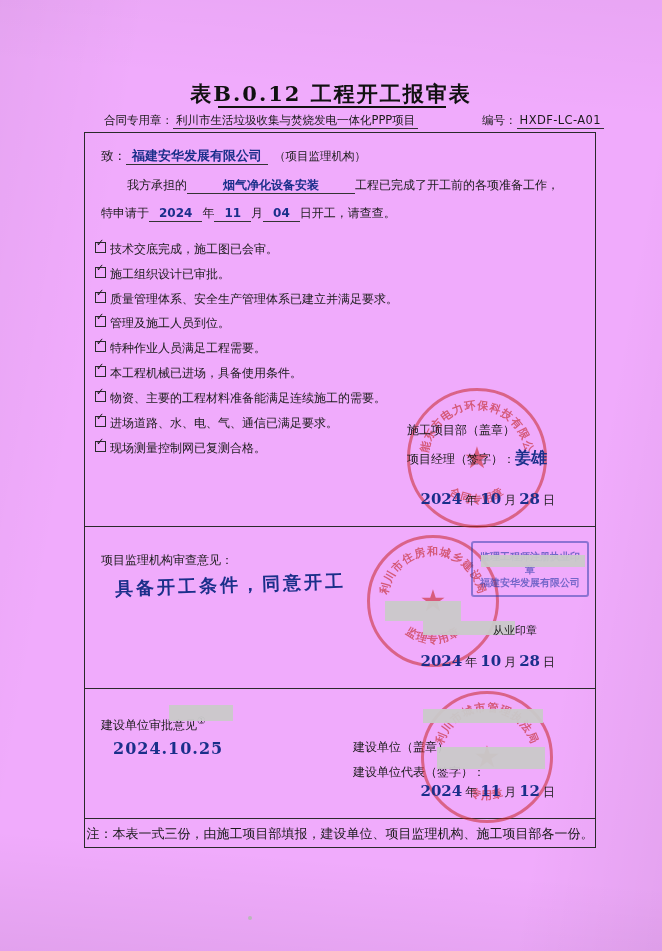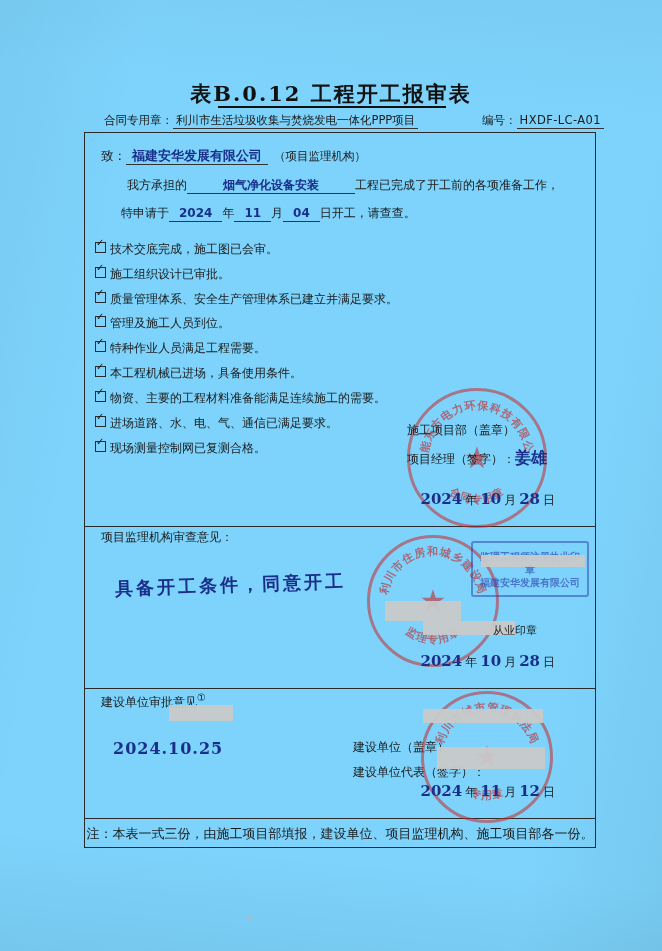--- a/index.html
+++ b/index.html
@@ -11,21 +11,21 @@
     width: 662px;
     height: 951px;
     overflow: hidden;
     font-family: "DejaVu Sans", "Liberation Sans", sans-serif;
     color: #1b1b1b;
   }
   .page {
     position: relative;
     width: 662px;
     height: 951px;
-    background: #7dd3fc;
+    background: #f0abfc;
   }
   
   .paper-shade {
     position: absolute;
     inset: 0;
     background:
       linear-gradient(100deg, rgba(0,0,0,0.04) 0%, rgba(0,0,0,0) 18%, rgba(0,0,0,0) 82%, rgba(0,0,0,0.05) 100%),
       linear-gradient(185deg, rgba(0,0,0,0.03) 0%, rgba(0,0,0,0) 12%, rgba(0,0,0,0) 88%, rgba(0,0,0,0.06) 100%);
     pointer-events: none;
   }
@@ -132,21 +132,20 @@
     font-weight: bold;
     border-bottom: 1px solid #333;
     padding: 0 36px 1px 36px;
   }
   .body-p2 {
     position: absolute;
     top: 70px;
     left: 16px;
     font-size: 12px;
     white-space: nowrap;
-    margin-left: 20px;
   }
   .body-p2 .d {
     color: #1a2f8a;
     font-weight: bold;
     border-bottom: 1px solid #333;
     padding: 0 10px 1px 10px;
   }
 
   .checklist {
     position: absolute;
@@ -202,21 +201,21 @@
   .date-line .dv {
     font-family: "DejaVu Serif", "Liberation Serif", serif;
     color: #1a2f8a;
     font-weight: bold;
     font-size: 15px;
     padding: 0 3px;
   }
 
   .sec-label {
     position: absolute;
-    top: 0;
+    top: 23px;
     left: 16px;
     font-size: 12px;
   }
   .sup-hand {
     position: absolute;
     top: 42px;
     left: 30px;
     font-family: "DejaVu Serif", "Liberation Serif", serif;
     color: #1a2f8a;
     font-weight: bold;

